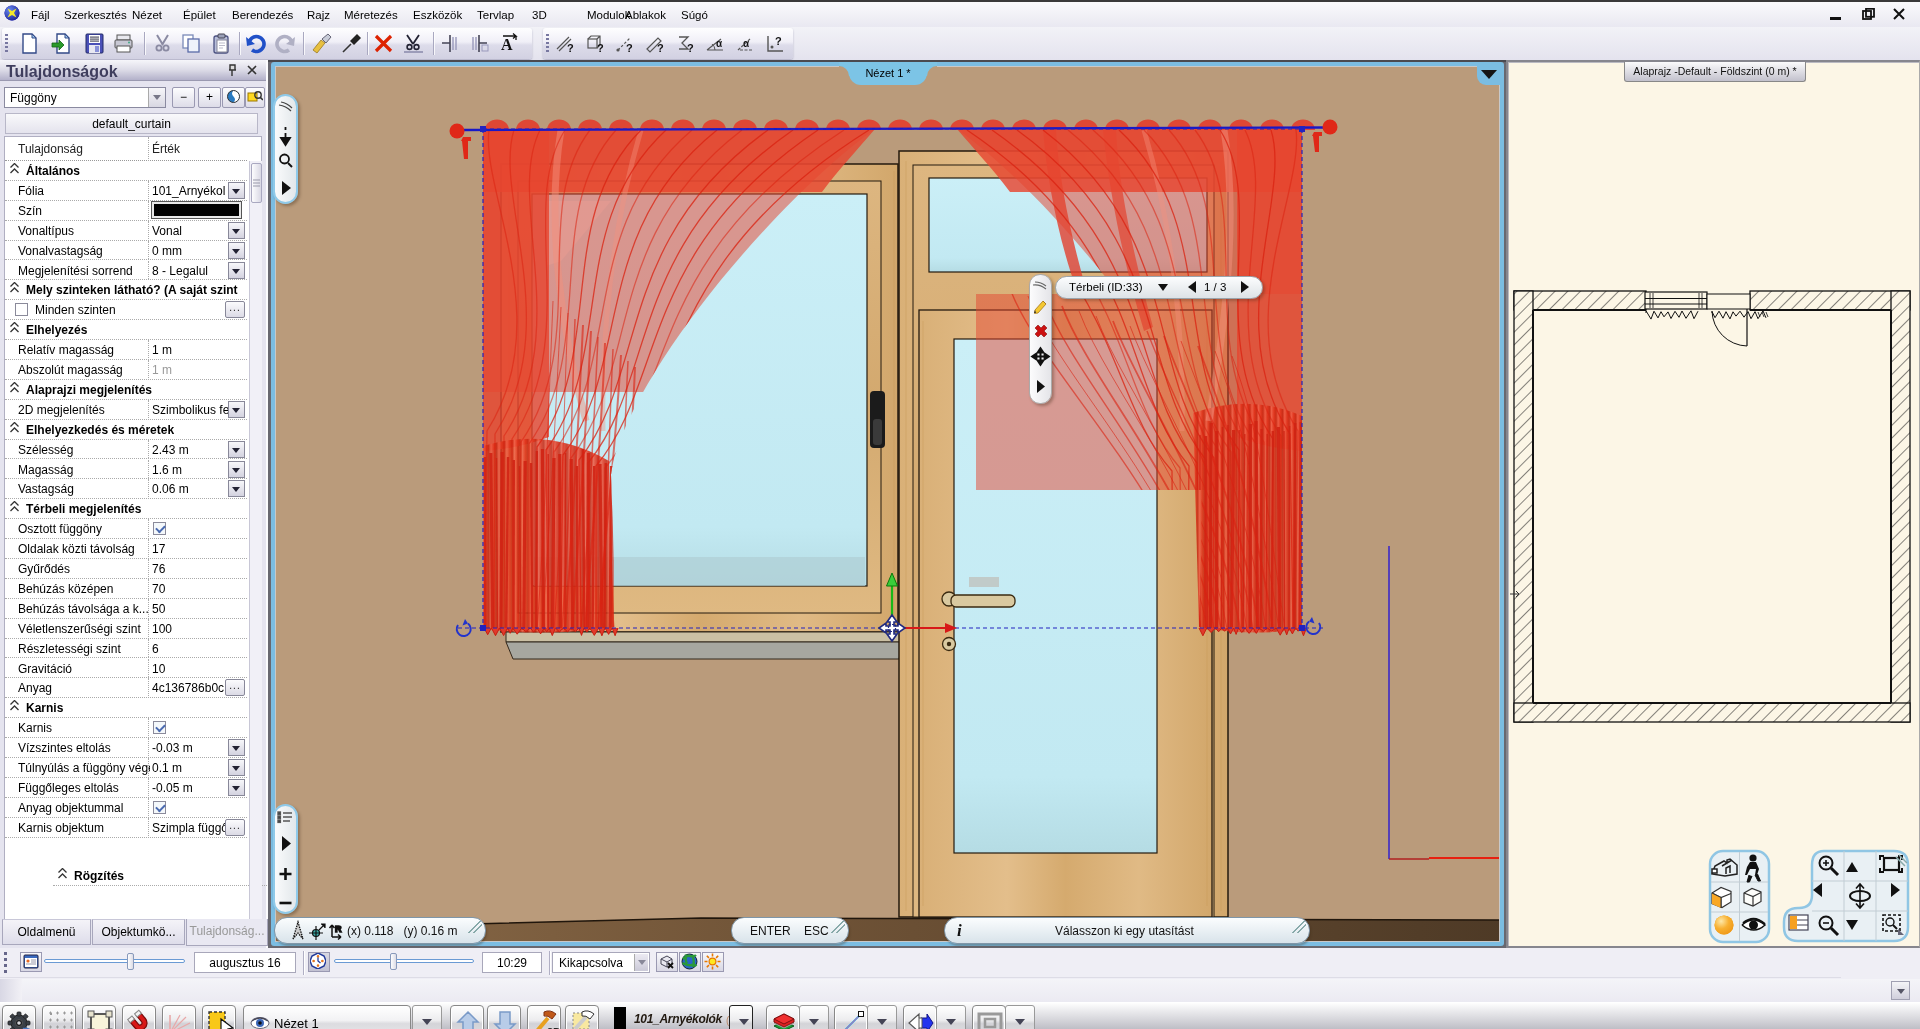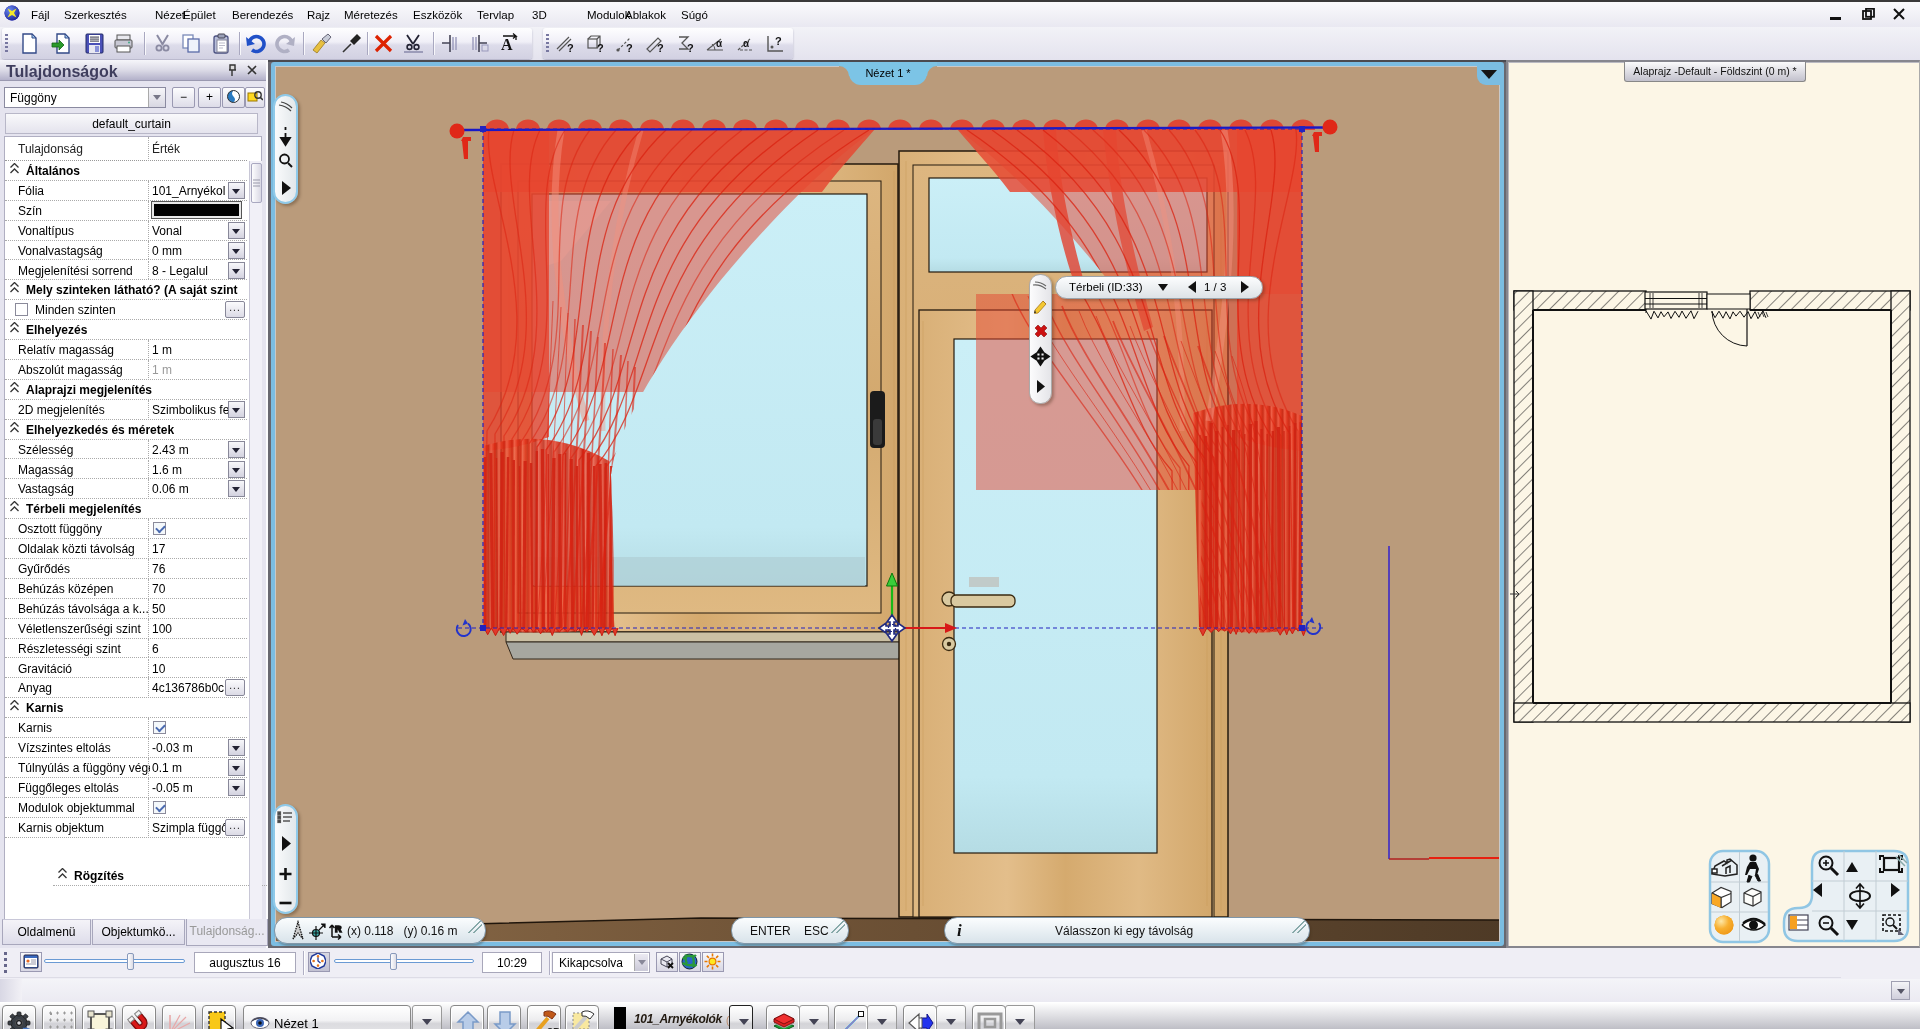--- a/index.html
+++ b/index.html
@@ -85,21 +85,21 @@
 .bubble .bgrip { position:absolute; right:3px; top:3px; width:14px; height:12px; background:
  linear-gradient(135deg, transparent 45%, #8aa 45%, #8aa 52%, transparent 52%, transparent 65%, #8aa 65%, #8aa 72%, transparent 72%); }
 .hpill { position:absolute; height:23px; background:linear-gradient(#FCFDFE,#DDE2E6); border:1.5px solid #9AA4AC; border-radius:12px; box-shadow:2px 2px 3px rgba(60,40,20,.3); font-size:11.5px; }
 </style>
 </head>
 <body>
 <div class="abs" id="topline"></div>
 <div class="abs" id="menubar">
   <span class="mi" style="left:31px;">Fájl</span>
     <span class="mi" style="left:64px;">Szerkesztés</span>
-    <span class="mi" style="left:155px;">Nézet</span>
+    <span class="mi" style="left:126px;padding-left:6px;">Nézet</span>
     <span class="mi" style="left:183px;">Épület</span>
     <span class="mi" style="left:232px;">Berendezés</span>
     <span class="mi" style="left:307px;">Rajz</span>
     <span class="mi" style="left:344px;">Méretezés</span>
     <span class="mi" style="left:413px;">Eszközök</span>
     <span class="mi" style="left:477px;">Tervlap</span>
     <span class="mi" style="left:532px;">3D</span>
     <span class="mi" style="left:587px;">Modulok</span>
     <span class="mi" style="left:625px;">Ablakok</span>
     <span class="mi" style="left:681px;">Súgó</span>
@@ -461,21 +461,21 @@
           <span class="val" style="">0.1 m</span>
           <span class="ddbtn"></span>
         </div>
     <div class="pgrow" style="top:640.9px;">
           <span class="lab">Függőleges eltolás</span>
           <span class="vline"></span>
           <span class="val" style="">-0.05 m</span>
           <span class="ddbtn"></span>
         </div>
     <div class="pgrow" style="top:660.8px;">
-          <span class="lab">Modulok objektummal</span>
+          <span class="lab">Anyag objektummal</span>
           <span class="vline"></span>
           <span class="cb on"></span>
         </div>
     <div class="pgrow" style="top:680.7px;">
           <span class="lab">Karnis objektum</span>
           <span class="vline"></span>
           <span class="val" style="">Szimpla függő</span>
           <span class="dotbtn">...</span>
         </div>
     <div class="pgrow sect" style="top:729px;margin-left:48px;">
@@ -825,21 +825,21 @@
     </svg>
     <span style="position:absolute;left:72px;top:6px;">(x) 0.118&nbsp;&nbsp;&nbsp;(y) 0.16 m</span>
     <div class="bgrip"></div>
   </div>
   <div class="bubble" style="left:460px;top:855px;width:118px;">
     <span style="position:absolute;left:18px;top:6px;">ENTER&nbsp;&nbsp;&nbsp;&nbsp;ESC</span>
     <div class="bgrip"></div>
   </div>
   <div class="bubble" style="left:673px;top:855px;width:366px;">
     <span style="position:absolute;left:12px;top:3px;font-family:'Liberation Serif';font-weight:bold;font-style:italic;font-size:17px;">i</span>
-    <span style="position:absolute;left:110px;top:6px;">Válasszon ki egy távolság</span>
+    <span style="position:absolute;left:110px;top:6px;">Válasszon ki egy utasítást</span>
     <div class="bgrip"></div>
   </div>
 
 </div>
 <div class="abs" id="plan">
   <svg width="410" height="884" viewBox="1508 62 410 884" style="position:absolute;left:0;top:0;">
 <defs>
 <pattern id="hatch" width="9" height="9" patternTransform="rotate(45)" patternUnits="userSpaceOnUse">
   <rect width="9" height="9" fill="#FCF6E6"></rect>
   <line x1="0" y1="0" x2="0" y2="9" stroke="#222" stroke-width="1.1"></line>

